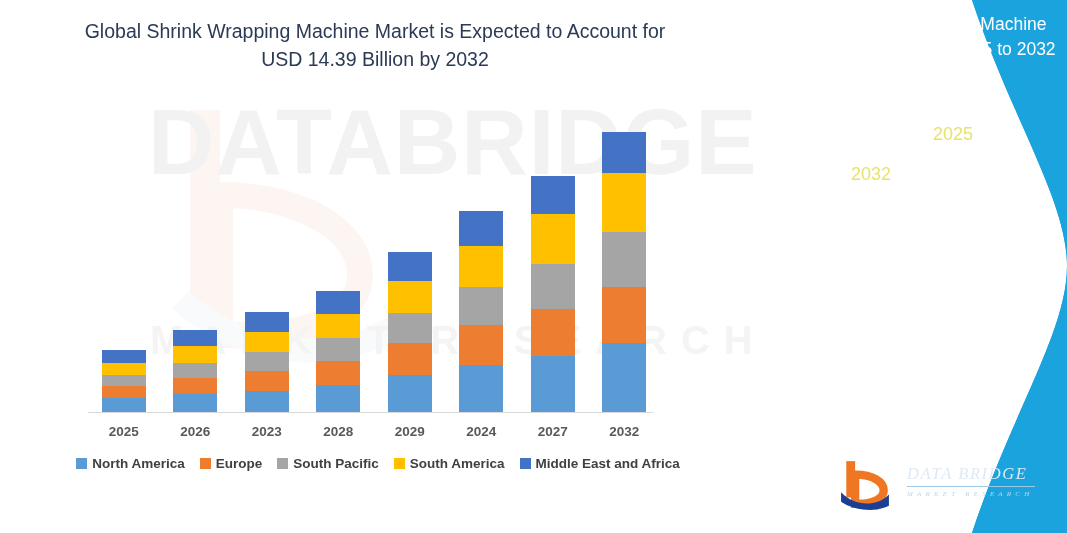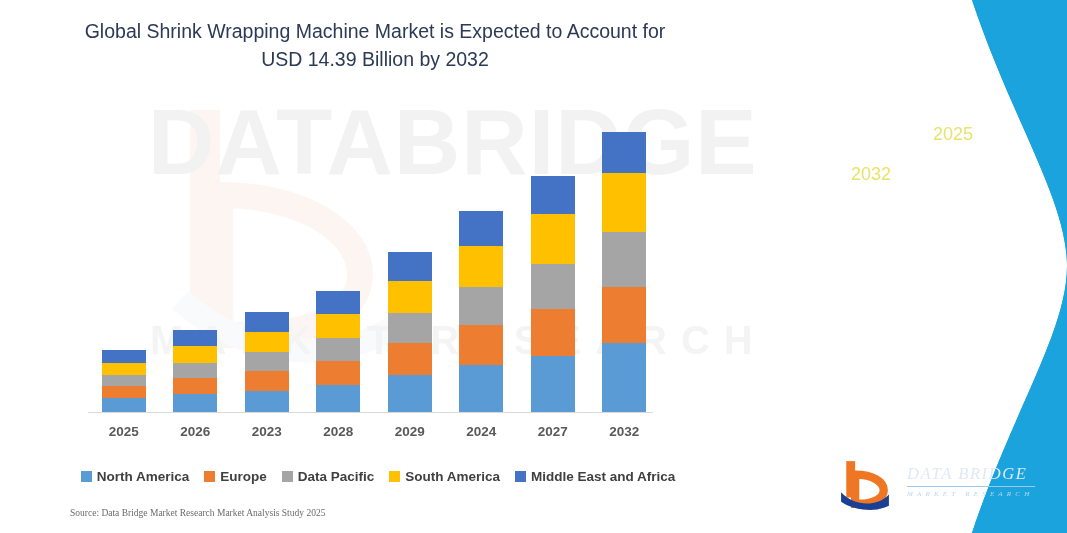--- a/index.html
+++ b/index.html
@@ -53,21 +53,21 @@
     display: flex; justify-content: space-between;
   }
   .xlabel { width: 71.5px; text-align: center; font-size: 13.5px;
             font-weight: 700; color: #595959; }
 
   .legend {
     position: absolute; left: 88px; top: 456px; width: 580px;
     display: flex; justify-content: center; align-items: center; gap: 15px;
     flex-wrap: nowrap;
   }
-  .legend-item { display: flex; align-items: center; gap: 5px; margin-top: 13px; }
+  .legend-item { display: flex; align-items: center; gap: 5px; }
   .legend-swatch { width: 11px; height: 11px; flex: 0 0 11px; }
   .legend-label { font-size: 13.5px; font-weight: 700; color: #404040; white-space: nowrap; }
 
   .footer { position: absolute; left: 70px; top: 508px; width: 610px;
             display: flex; justify-content: space-between; }
   .footer-txt { font-family: "Liberation Serif", serif; font-size: 9.5px; color: #6b6b6b; white-space: nowrap; }
 
   
   .blue-panel { position: absolute; right: 0; top: 0; width: 400px; height: 533px; z-index: 4; }
   .blue-panel svg { position: absolute; inset: 0; }
@@ -202,45 +202,45 @@
         <div class="legend-item">
           <span class="legend-swatch" style="background: rgb(91, 155, 213);"></span>
           <span class="legend-label">North America</span>
         </div>
         <div class="legend-item">
           <span class="legend-swatch" style="background: rgb(237, 125, 49);"></span>
           <span class="legend-label">Europe</span>
         </div>
         <div class="legend-item">
           <span class="legend-swatch" style="background: rgb(165, 165, 165);"></span>
-          <span class="legend-label">Data Pacific</span>
+          <span class="legend-label">South Pacific</span>
         </div>
         <div class="legend-item">
           <span class="legend-swatch" style="background: rgb(255, 192, 0);"></span>
           <span class="legend-label">South America</span>
         </div>
         <div class="legend-item">
           <span class="legend-swatch" style="background: rgb(68, 114, 196);"></span>
           <span class="legend-label">Middle East and Africa</span>
         </div>
       </div>
 
     <div class="footer">
-      <div class="footer-txt">Source: Data Bridge Market Research  Market Analysis Study 2025</div>
     </div>
   </div>
 
   <div class="blue-panel">
     <svg viewBox="0 0 400 533" preserveAspectRatio="none">
       <path d="M400 0 L305 0 C345 120 400 200 400 266 C400 332 345 412 305 533 L400 533 Z" fill="#1aa3dd"></path>
       <path d="M305 0 C345 120 400 200 400 266 C400 332 345 412 305 533 L400 533 L400 0 Z" fill="#1aa3dd"></path>
       <path d="M306 0 C352 126 410 205 410 266 C410 327 352 408 306 533 L410 533 L410 0 Z" fill="#1aa3dd"></path>
     </svg>
 
     <div class="bp-content">
+      <div class="bp-title">Global Shrink Wrapping Machine Market, By Regions, 2025 to 2032</div>
 
       <div class="hexes">
         <svg width="280" height="120" viewBox="0 0 280 120">
           <polygon points="196,10 226,27 226,62 196,79 166,62 166,27" fill="none" stroke="#ffffff" stroke-width="3.4"></polygon>
           <polygon points="113,48 145,66 145,103 113,121 81,103 81,66" fill="none" stroke="#ffffff" stroke-width="3.4"></polygon>
         </svg>
         <div class="hex-label hex-2025">2025</div>
         <div class="hex-label hex-2032">2032</div>
       </div>
 

